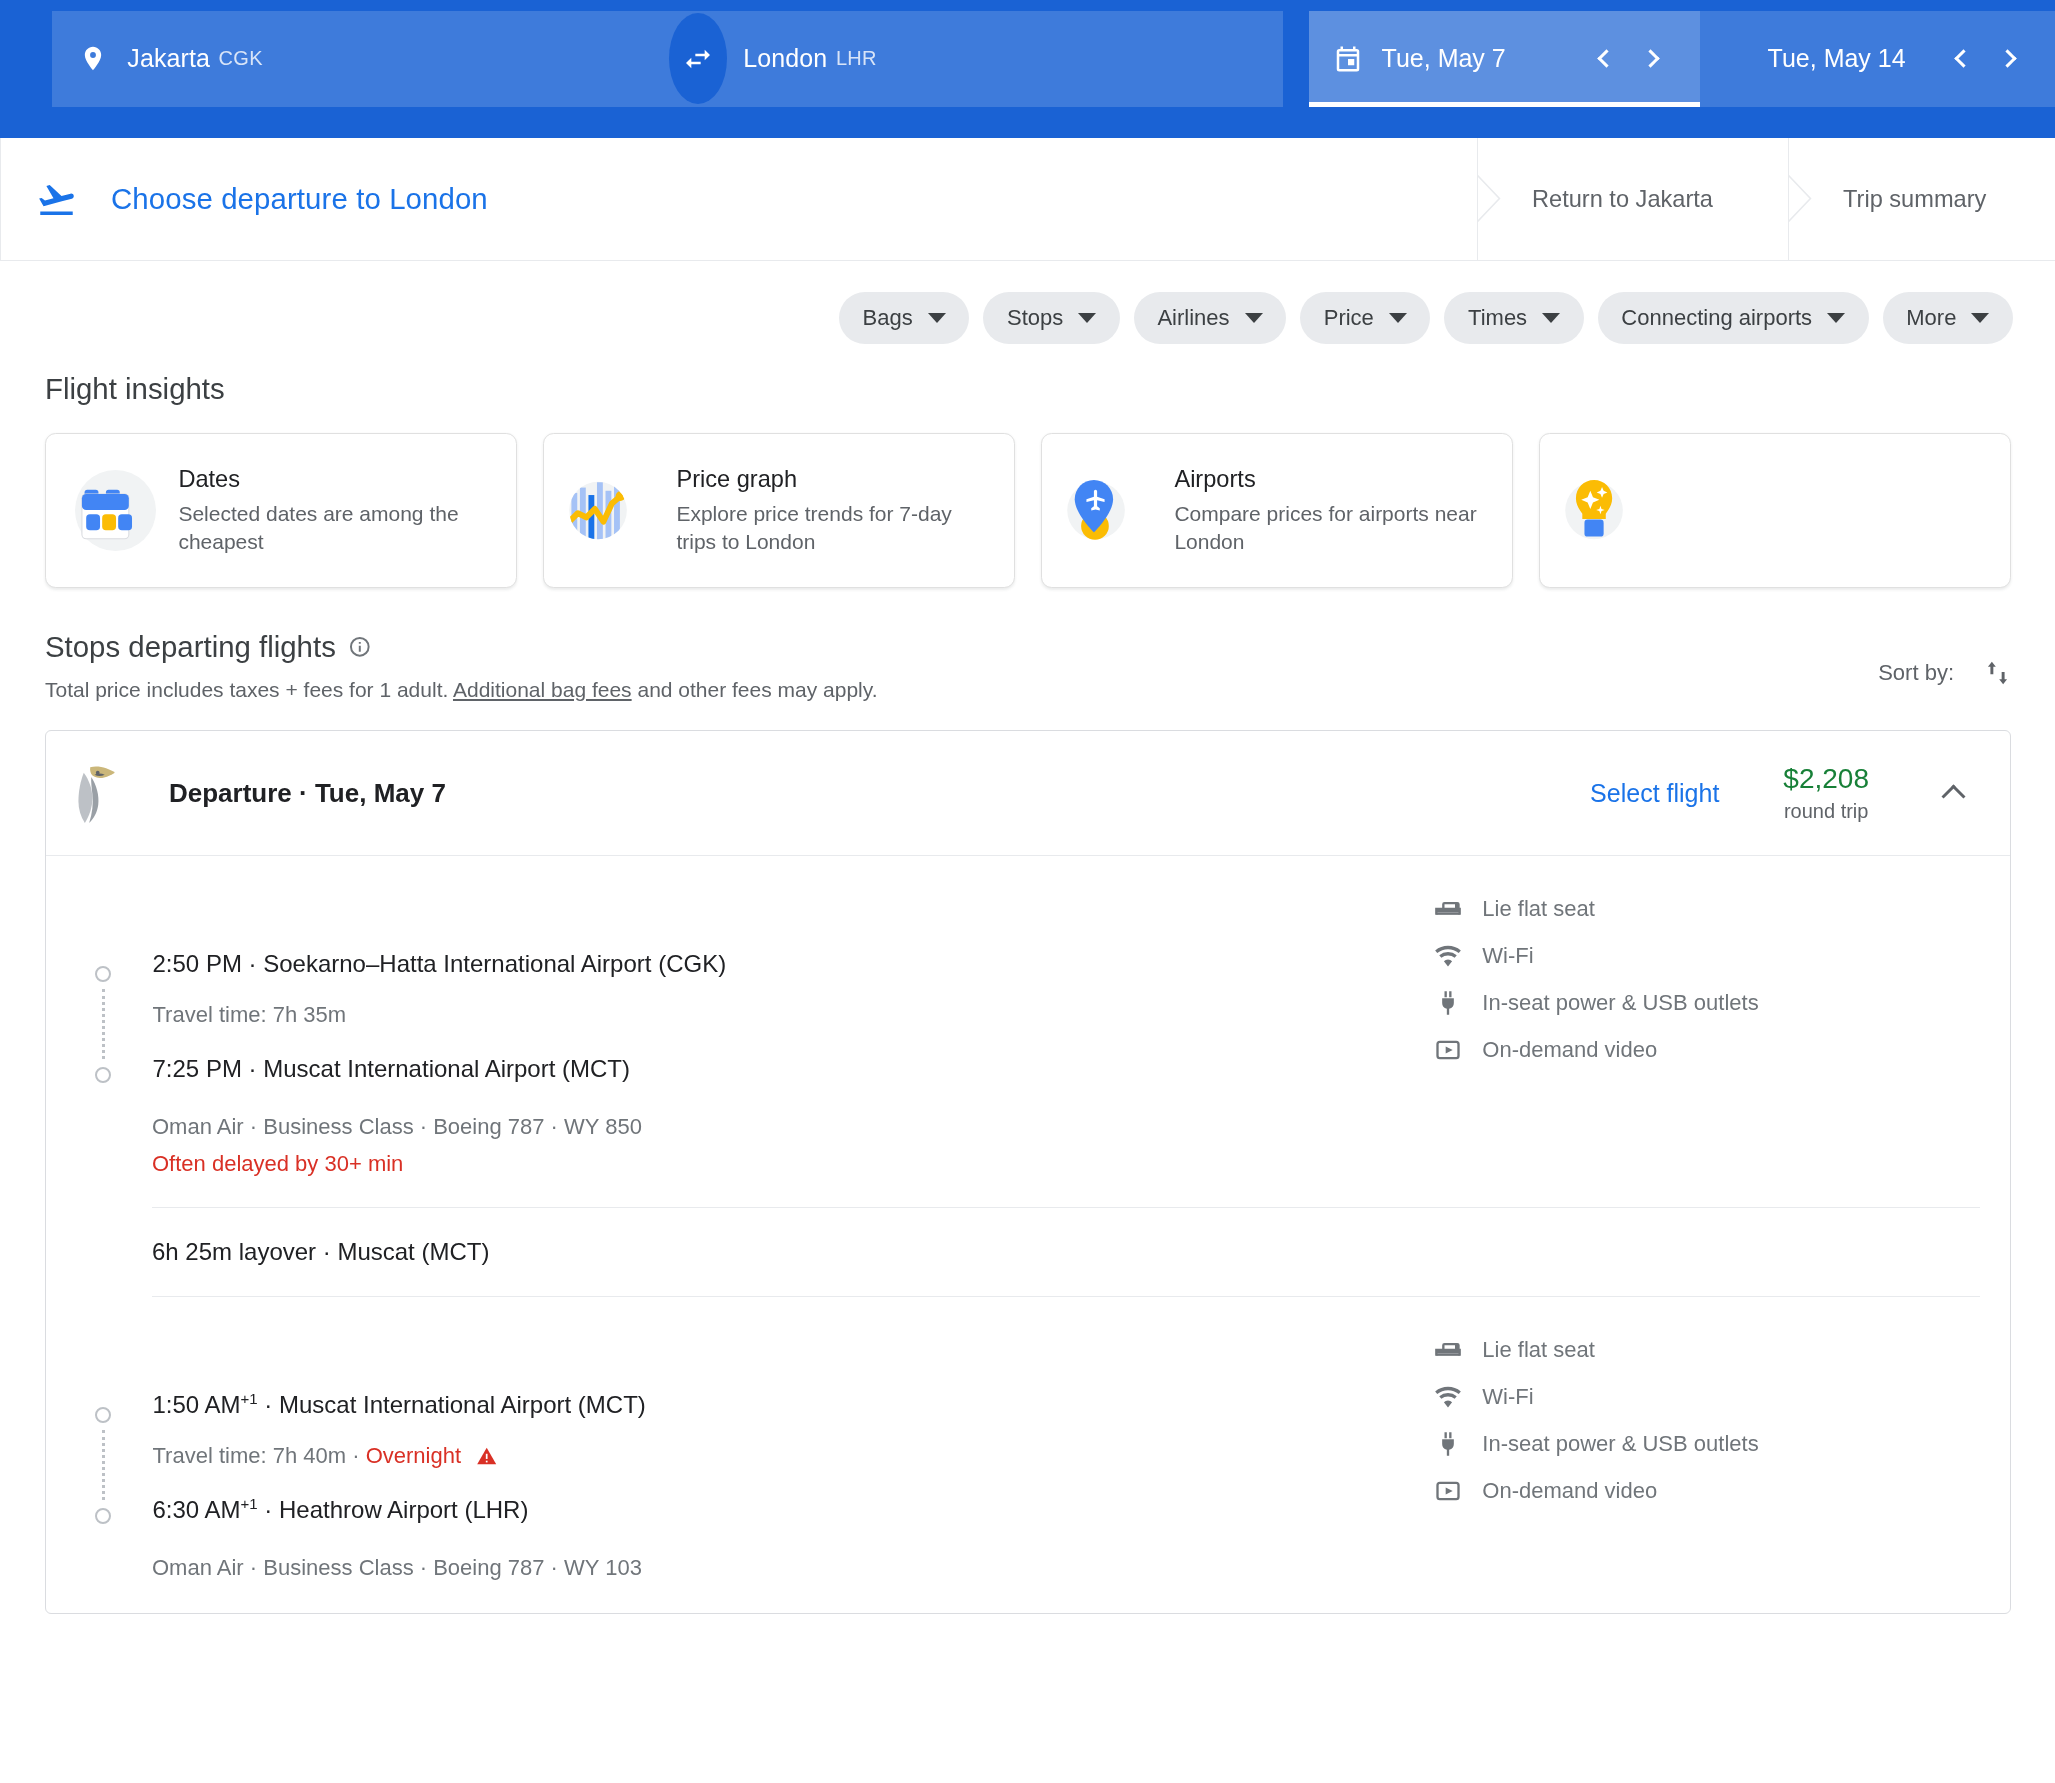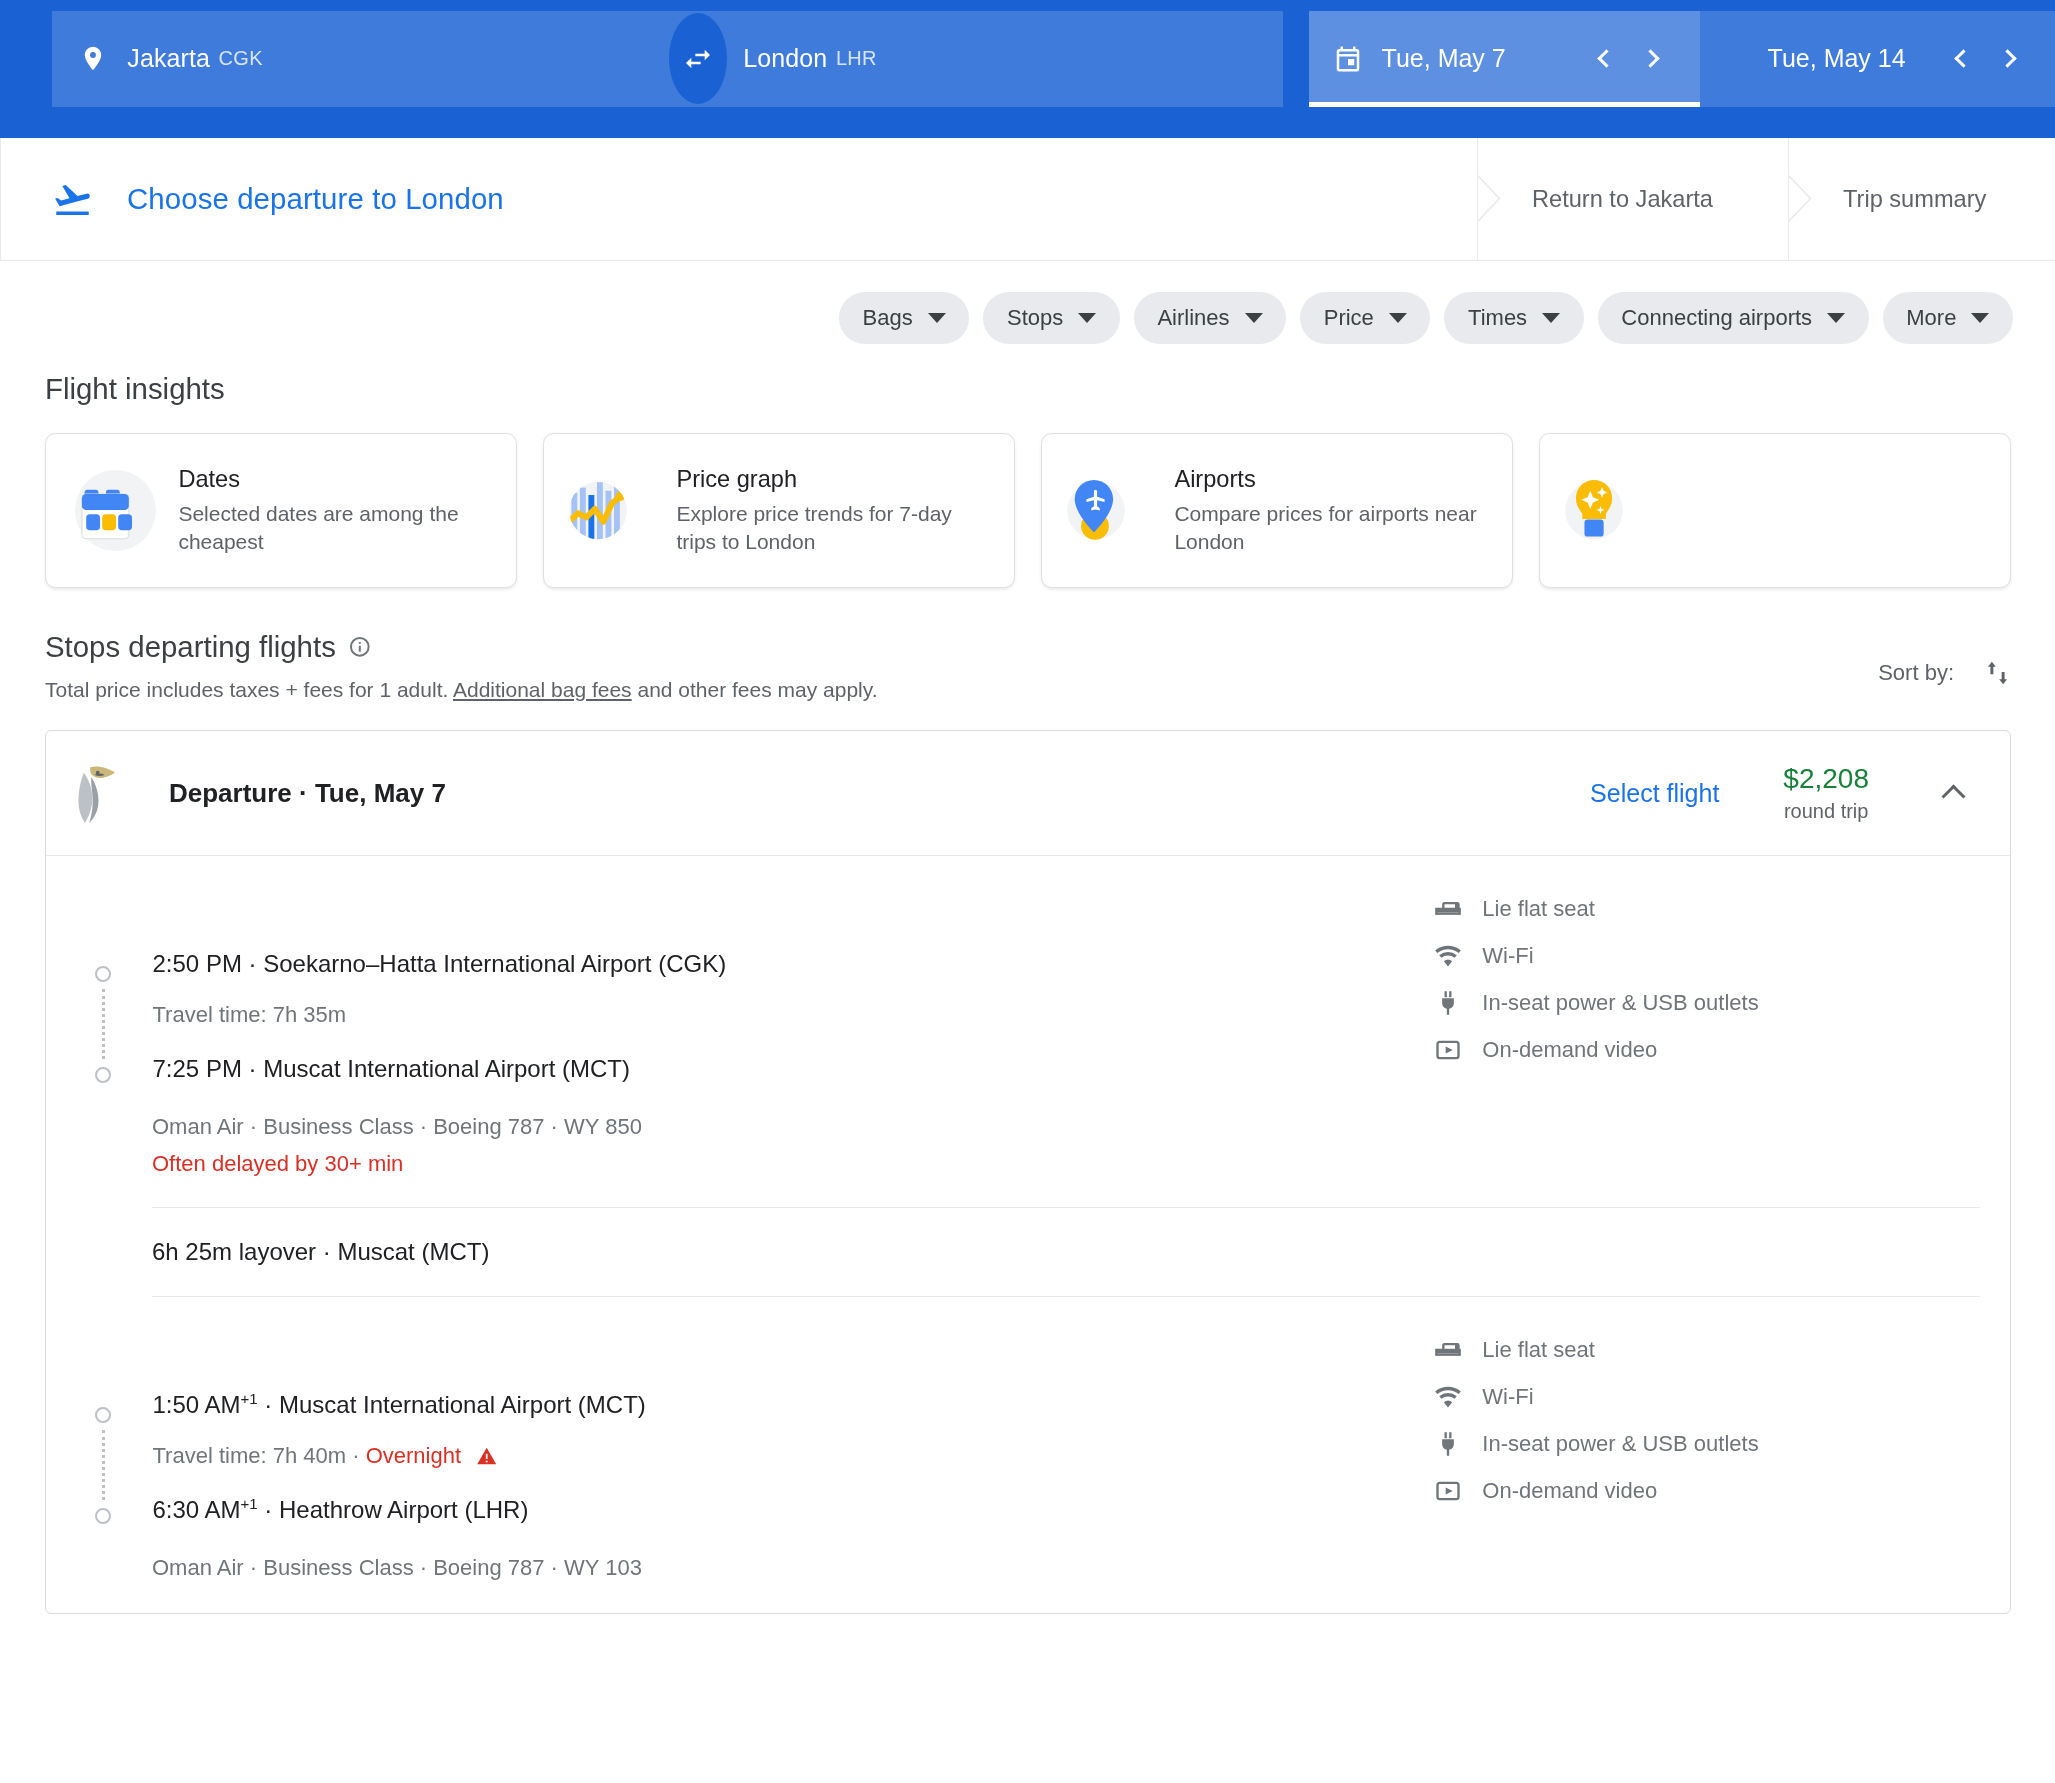--- a/index.html
+++ b/index.html
@@ -129,21 +129,21 @@
   .tabrow {
     height: 123px;
     display: flex;
     align-items: center;
     border-bottom: 1.1px solid #e8eaed;
     position: relative;
   }
   .tab-main {
     display: flex;
     align-items: center;
-    padding-left: 48px;
+    padding-left: 32px;
     flex: 1;
     height: 100%;
     border-left: 1.1px solid #e8eaed;
   }
   .takeoff-icon { width: 47px; height: 41px; margin-right: 31px; }
   .tab-main-label {
     font-size: 29.4px;
     color: #1a73e8;
     letter-spacing: 0.1px;
   }

